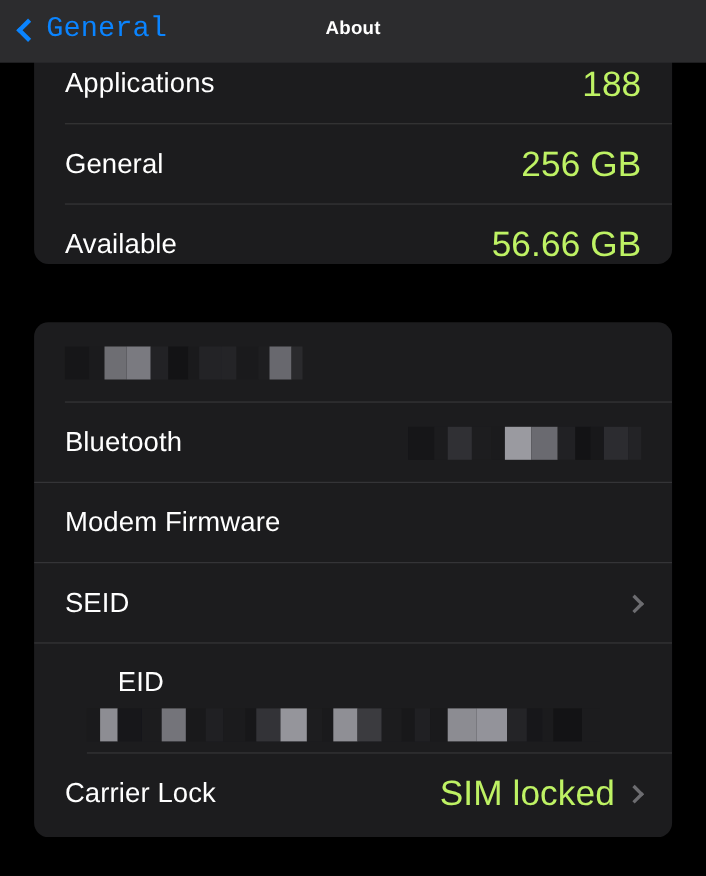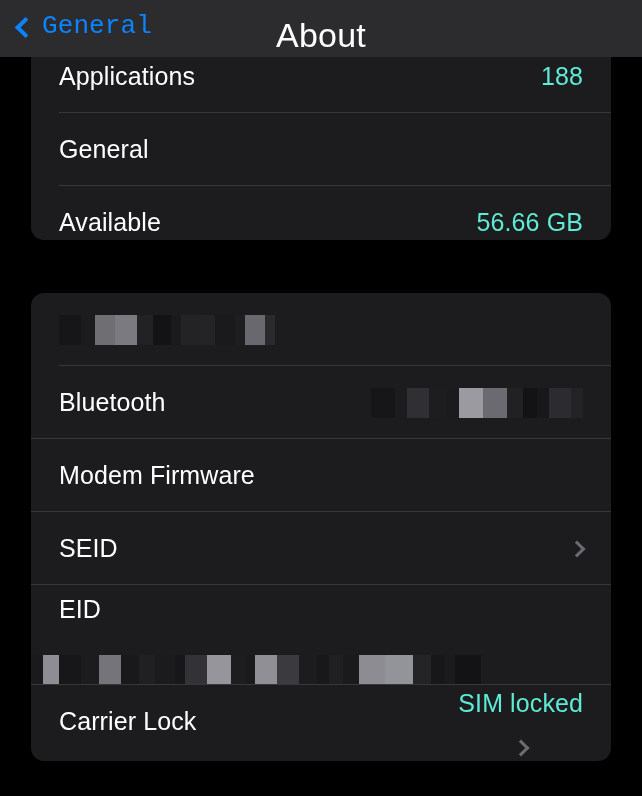--- a/index.html
+++ b/index.html
@@ -64,31 +64,30 @@
   .row:last-child .sep { display: none; }
 
   .label {
     color: #ffffff;
     font-size: 25px;
     letter-spacing: 0.1px;
     white-space: nowrap;
   }
 
   .value {
-    color: #5eead4;
-    font-size: 25px;
+    color: #bef264;
+    font-size: 32px;
     letter-spacing: 0.1px;
     white-space: nowrap;
   }
 
   .right {
     display: flex;
     align-items: center;
-    gap: 24px;
-    flex-direction: column;
+    gap: 12px;
   }
 
   .chevron {
     display: inline-block;
     width: 12px;
     height: 12px;
     border-right: 3px solid #6c6c70;
     border-top: 3px solid #6c6c70;
     transform: rotate(45deg);
     flex: 0 0 auto;
@@ -101,43 +100,44 @@
     height: 30px;
   }
   .redaction .blk {
     height: 30px;
     display: block;
   }
 
   .eid-row {
     flex-direction: column;
     align-items: flex-start;
-    justify-content: space-between;
+    justify-content: center;
     padding-top: 10px;
+    margin-left: 48px;
   }
   .eid-row .label { margin-bottom: 9px; }
   .eid-row .redaction { margin-left: -28px; }
 
   
   .navbar {
     position: absolute;
     top: 0; left: 0;
     width: 642px;
     height: 57px;
     background: #2c2c2e;
     z-index: 10;
   }
   .navbar .title {
     position: absolute;
     left: 0; right: 0;
     top: 16px;
     text-align: center;
     color: #ffffff;
-    font-size: 34px;
-    font-weight: normal;
+    font-size: 17px;
+    font-weight: bold;
     letter-spacing: 0.2px;
   }
   .back {
     position: absolute;
     left: 18px;
     top: 11px;
     display: flex;
     align-items: center;
     gap: 9px;
     cursor: pointer;
@@ -168,20 +168,21 @@
     <div class="card" id="card-storage">
 
       <div class="row">
         <span class="label">Applications</span>
         <span class="value">188</span>
         <span class="sep"></span>
       </div>
 
       <div class="row">
         <span class="label">General</span>
+        <span class="value">256 GB</span>
         <span class="sep"></span>
       </div>
 
       <div class="row">
         <span class="label">Available</span>
         <span class="value">56.66 GB</span>
 
       </div>
 
     </div>

